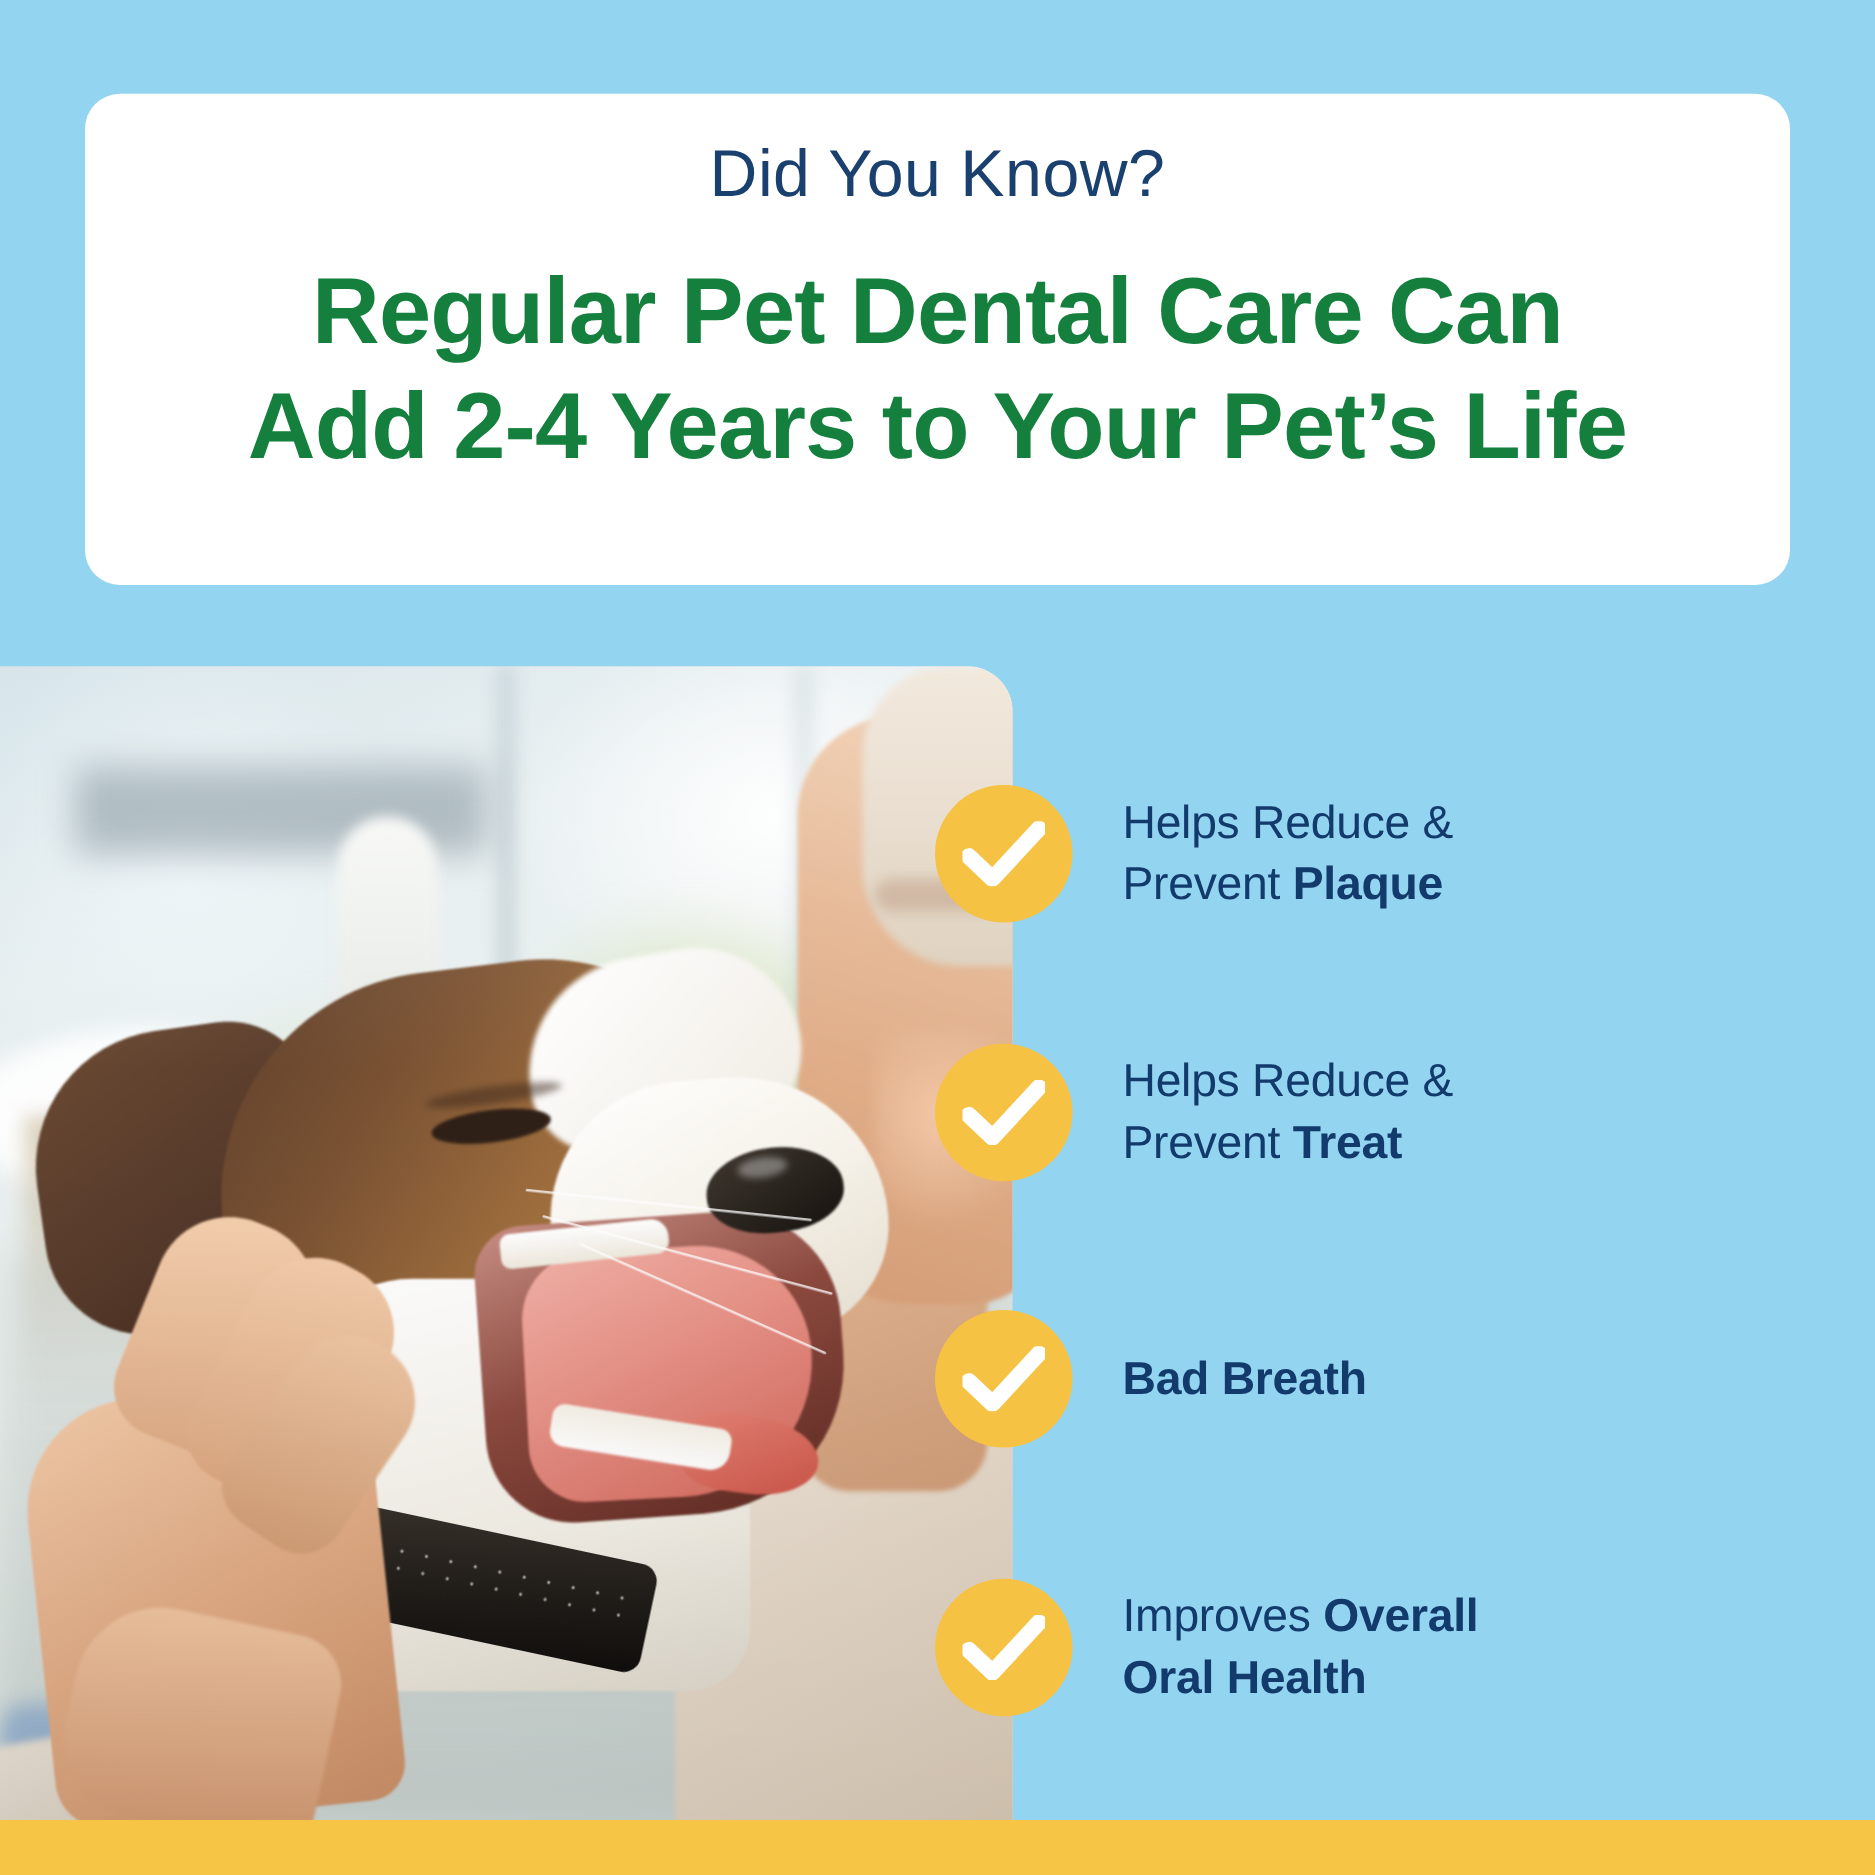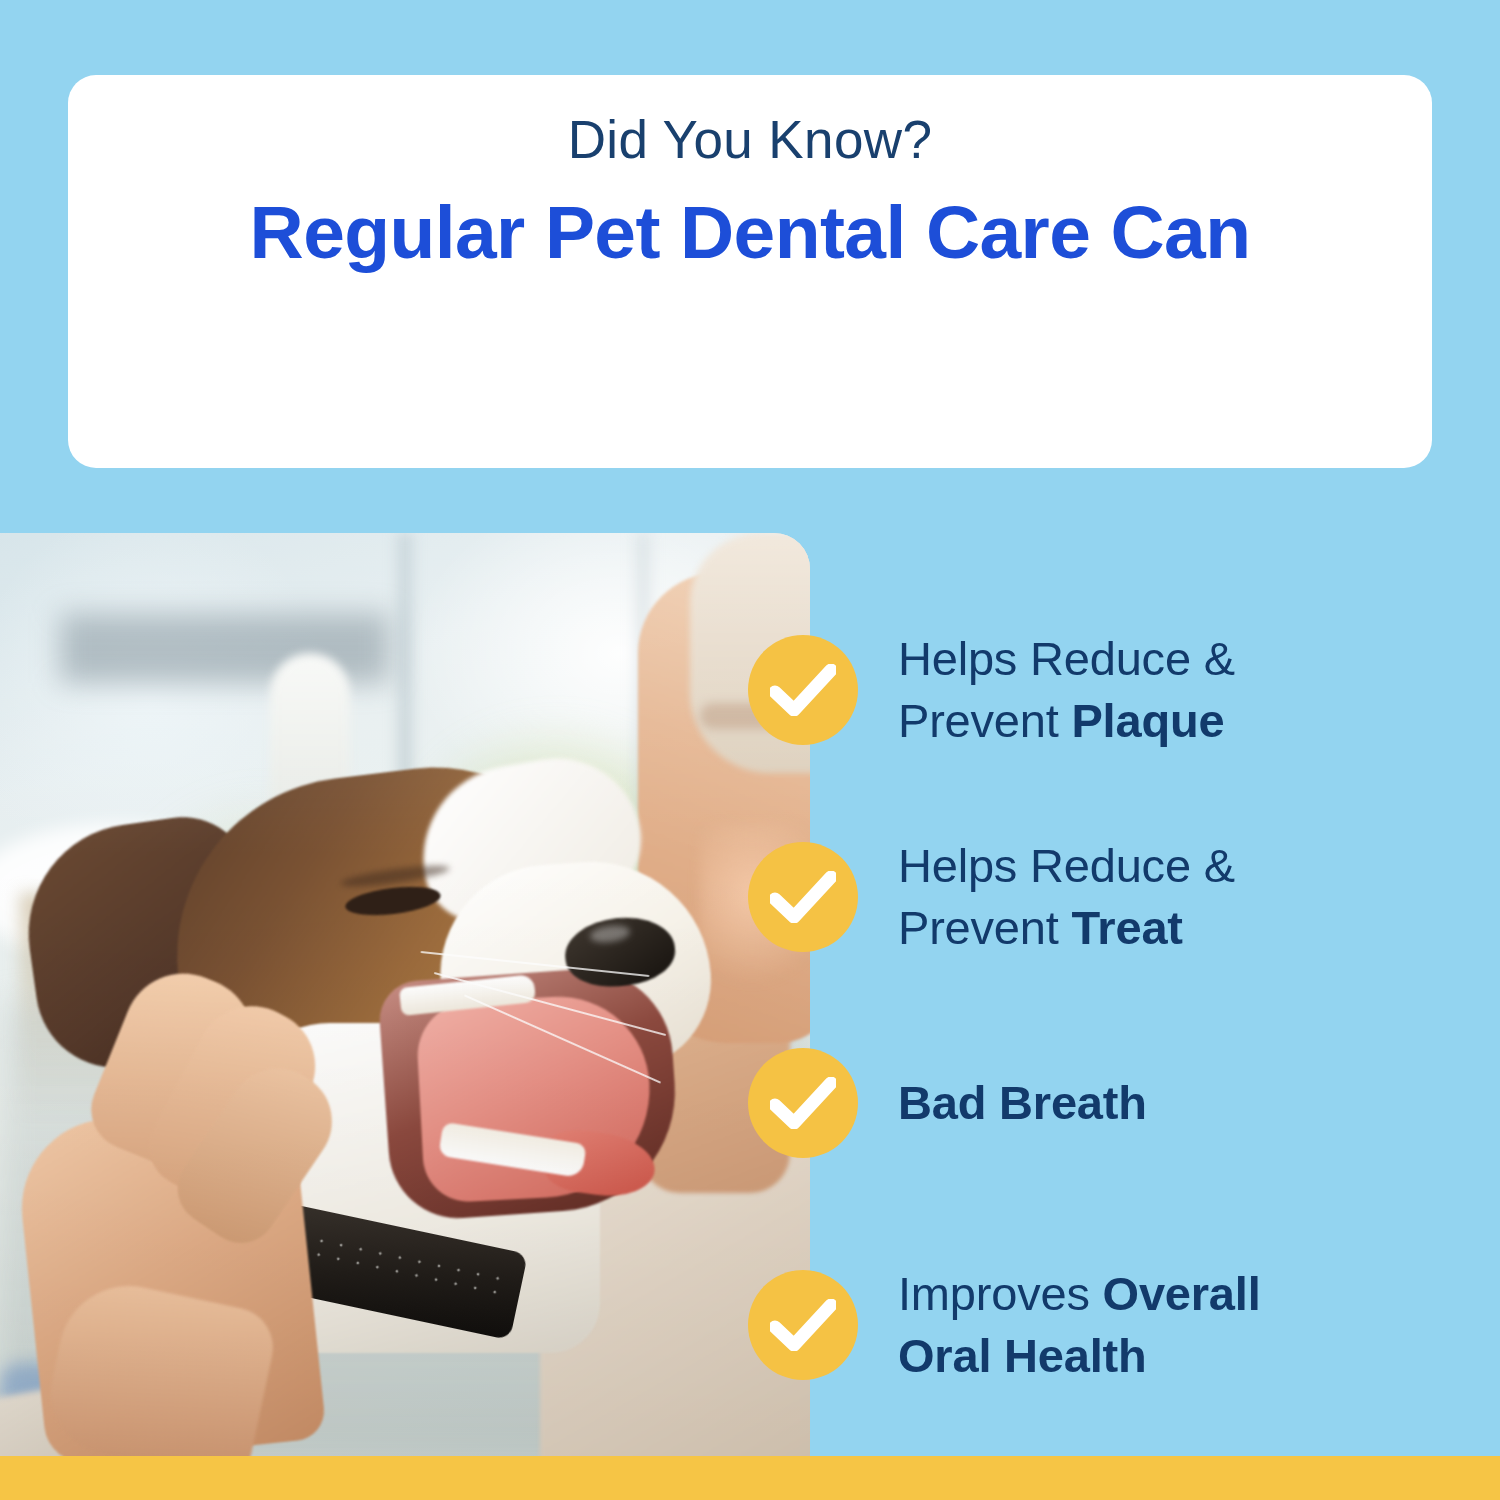--- a/index.html
+++ b/index.html
@@ -37,24 +37,24 @@
   #eyebrow {
     font-size: 53px;
     font-weight: 400;
     letter-spacing: 0.4px;
     color: #19406E;
     line-height: 1.1;
     text-align: center;
     white-space: nowrap;
   }
   #headline {
-    margin-top: 18px;
+    margin-top: 34px;
     font-size: 75px;
     font-weight: 700;
-    color: #1d4ed8;
+    color: #15803d;
     line-height: 1.22;
     text-align: center;
     letter-spacing: -0.6px;
     width: 100%;
   }
   #headline .hl-line {
     display: block;
     white-space: nowrap;
   }
 
@@ -371,21 +371,21 @@
     background: #F5C244;
     position: relative;
   }
   .check-badge svg {
     position: absolute;
     left: 50%;
     top: 50%;
     transform: translate(-50%, -50%);
   }
   .check-text {
-    font-size: 47px;
+    font-size: 37px;
     line-height: 1.32;
     color: #123A6B;
     font-weight: 400;
     letter-spacing: -0.2px;
   }
   .check-text b { font-weight: 700; text-align: center; }
   .check-text .tline { display: block; white-space: nowrap; }
 
   
   #bottom-bar {
@@ -399,20 +399,21 @@
 </style>
 </head>
 <body>
 
 <div id="canvas">
 
   <div id="header-card">
     <div id="eyebrow">Did You Know?</div>
     <div id="headline">
       <span class="hl-line">Regular Pet Dental Care Can</span>
+      <span class="hl-line">Add 2-4 Years to Your Pet’s Life</span>
     </div>
   </div>
 
   <div id="photo">
     <div class="ph-layer" id="bg-room"></div>
     <div class="ph-layer" id="bg-dark-band"></div>
     <div class="ph-layer" id="bg-greenery"></div>
     <div class="ph-layer" id="bg-greenery2"></div>
     <div class="ph-layer" id="bg-window-mull"></div>
     <div class="ph-layer" id="bg-window-mull2"></div>

